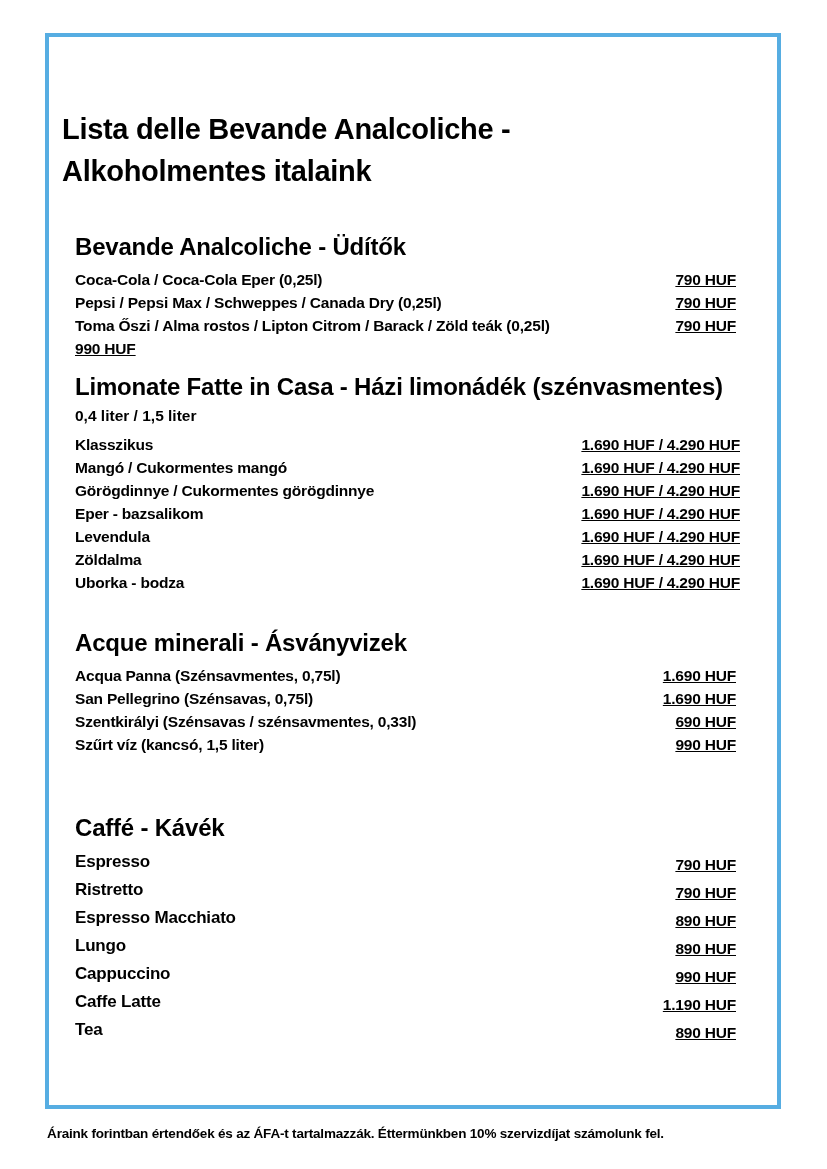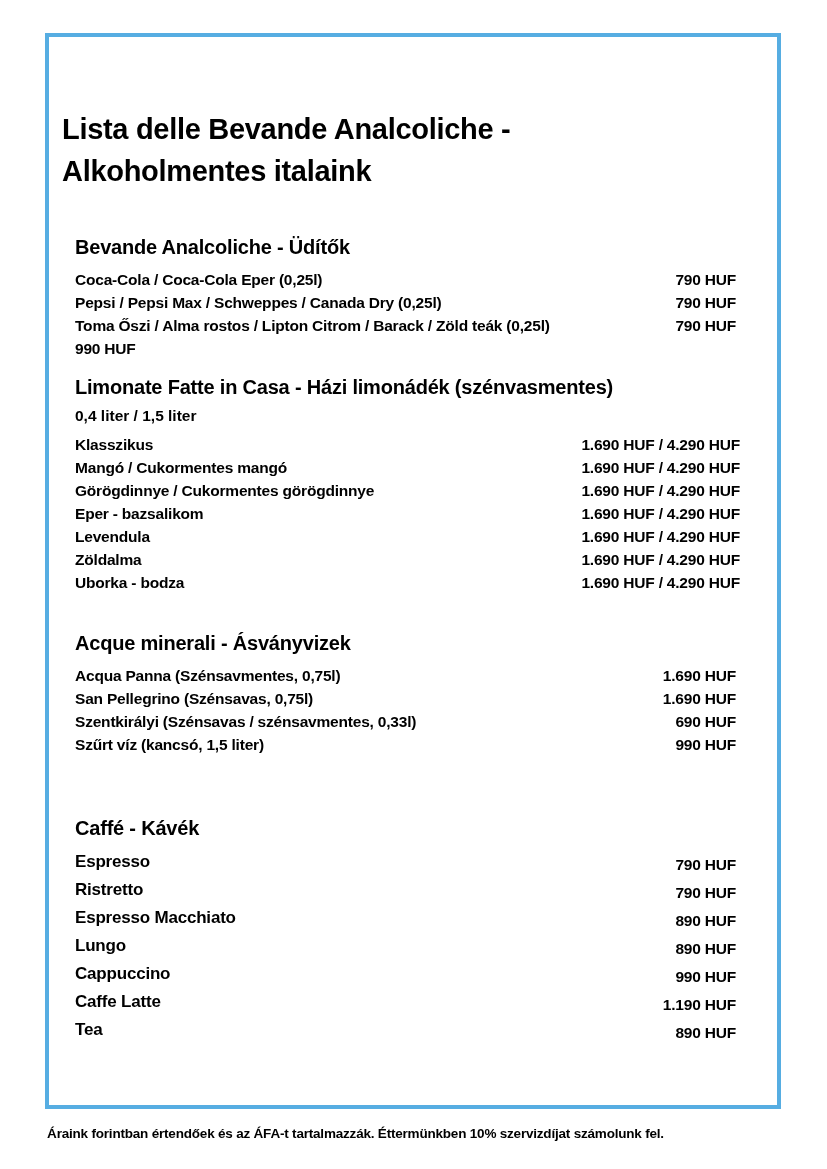--- a/index.html
+++ b/index.html
@@ -6,23 +6,23 @@
   body { width: 827px; height: 1169px; position: relative; font-family: "Liberation Sans", "DejaVu Sans", sans-serif; color: #000; }
   .frame {
     position: absolute; left: 45px; top: 33px; width: 728px; height: 1068px;
     border: 4px solid #56ade2;
   }
   .title {
     position: absolute; left: 62px; top: 108px; width: 620px;
     font-size: 29px; font-weight: bold; line-height: 42px; letter-spacing: -0.3px;
   }
   .section { position: absolute; left: 75px; width: 665px; }
-  .sec-head { font-size: 20px; font-weight: bold; line-height: 26px; letter-spacing: -0.2px; }
+  .sec-head { font-size: 24px; font-weight: bold; line-height: 26px; letter-spacing: -0.2px; }
   .row { display: flex; justify-content: space-between; font-size: 15.5px; font-weight: bold; line-height: 23px; letter-spacing: -0.2px; }
-  .row .price { text-align: center; white-space: nowrap; }
+  .row .price { text-align: center; white-space: nowrap; text-decoration: underline; }
   .sub-header { text-align: left; font-size: 15.5px; font-weight: bold; line-height: 23px; padding-right: 16px; margin-top: 4px; margin-bottom: 6px; }
   .coffee .row { font-size: 17px; line-height: 25px; }
   .coffee .row .price { font-size: 15.5px; padding-top: 3px; }
   .footer {
     position: absolute; left: 0; width: 711px; top: 1126px; text-align: center;
     font-size: 13.5px; font-weight: bold; letter-spacing: -0.2px;
   }
 </style>
 </head>
 <body>

